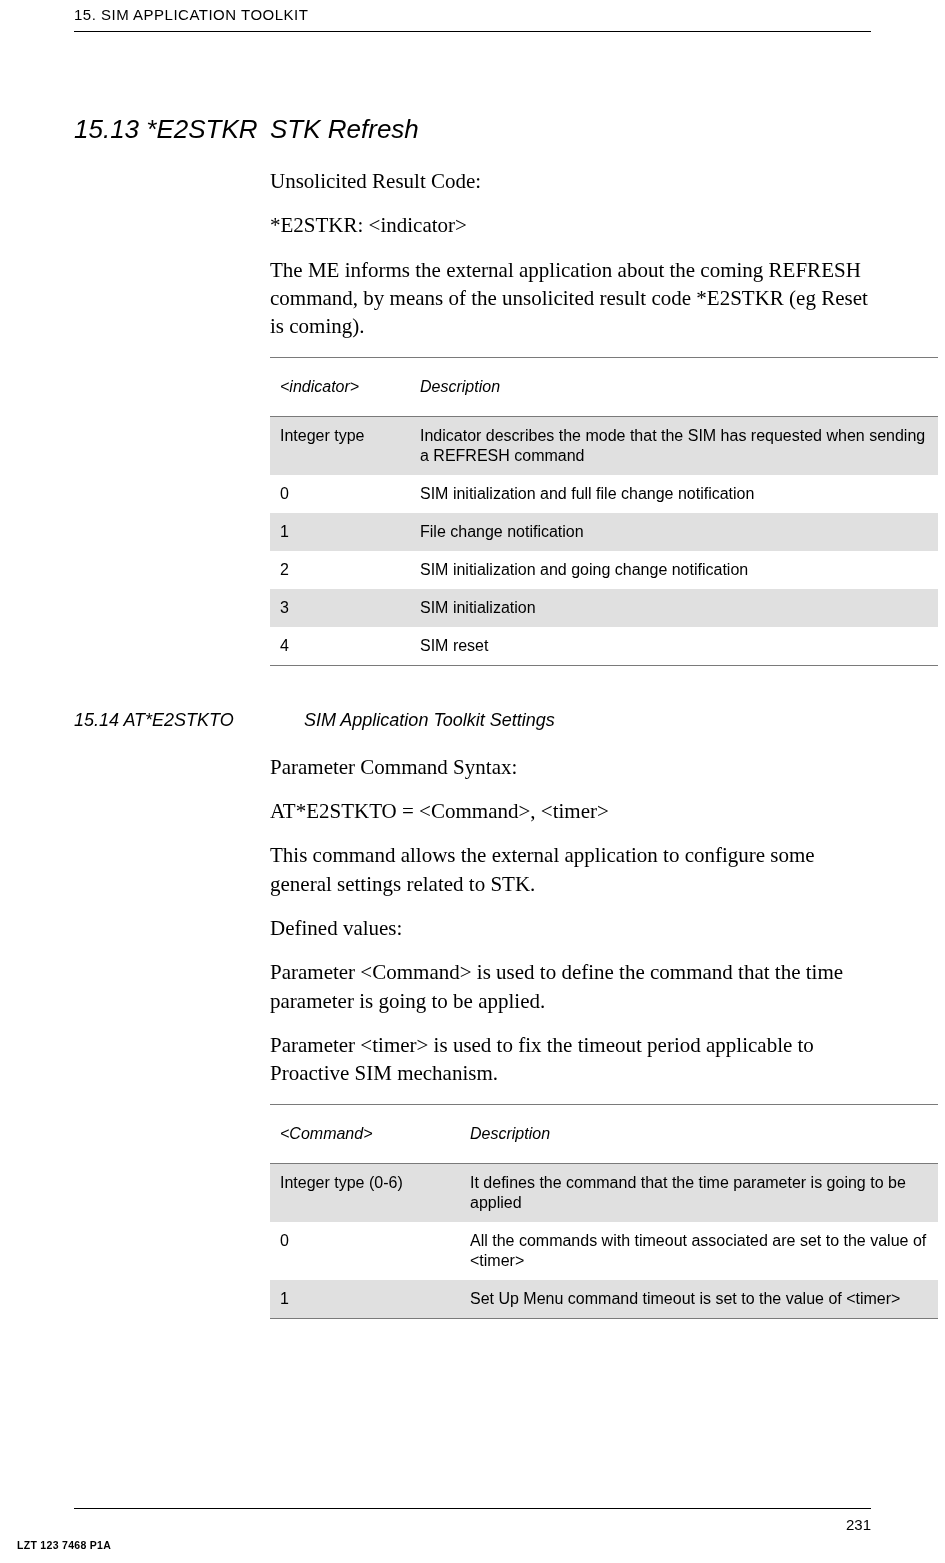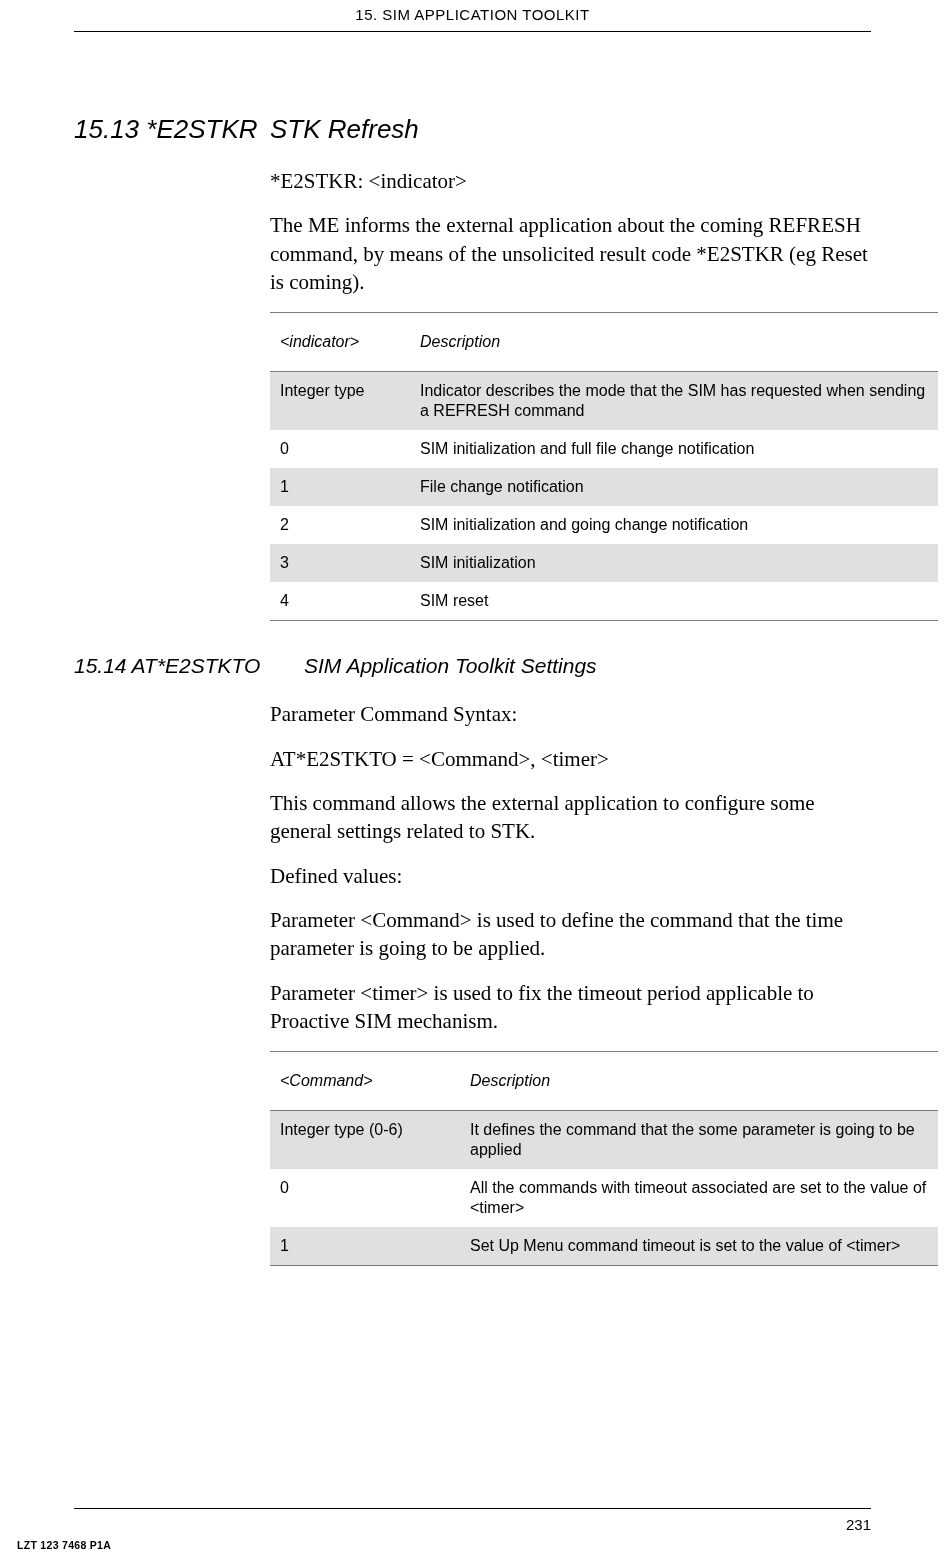--- a/index.html
+++ b/index.html
@@ -7,21 +7,20 @@
       width: 945px;
       height: 1563px;
       background: white;
       font-family: Georgia, 'Times New Roman', serif;
       position: relative;
     }
     .page {
       padding: 0 74px;
     }
     .header {
-      text-align: center;
       font-family: 'Century Gothic', 'Futura', Arial, sans-serif;
       font-size: 15px;
       letter-spacing: 0.5px;
       padding-top: 6px;
       padding-bottom: 8px;
       border-bottom: 1px solid #000;
     }
     .content {
       padding-left: 0;
     }
@@ -29,23 +28,23 @@
       font-family: 'Century Gothic', 'Futura', Arial, sans-serif;
       font-style: italic;
       font-size: 26px;
       font-weight: normal;
       margin-top: 82px;
       margin-bottom: 22px;
     }
     .section-heading-2 {
       font-family: 'Century Gothic', 'Futura', Arial, sans-serif;
       font-style: italic;
-      font-size: 21px;
+      font-size: 18px;
       font-weight: normal;
-      margin-top: 33px;
+      margin-top: 44px;
       margin-bottom: 22px;
     }
     .num-part { display: inline-block; width: 196px; }
     .num-part-2 { display: inline-block; width: 230px; }
     .body-text {
       margin-left: 196px;
       font-size: 21px;
       line-height: 1.35;
       margin-bottom: 16px;
     }
@@ -102,20 +101,21 @@
 <body>
 
 <div class="page">
   <div class="header">15. SIM APPLICATION TOOLKIT</div>
 
   <div class="content">
     <h2 class="section-heading">
       <span class="num-part">15.13 *E2STKR</span><span>STK Refresh</span>
     </h2>
 
+    <p class="body-text">Unsolicited Result Code:</p>
     <p class="body-text">*E2STKR: &lt;indicator&gt;</p>
     <p class="body-text">The ME informs the external application about the coming REFRESH command, by means of the unsolicited result code *E2STKR (eg Reset is coming).</p>
 
     <table class="table">
       <tbody>
           <tr>
         <th class="col1">&lt;indicator&gt;</th>
         <th>Description</th>
       </tr>
       <tr class="shaded">
@@ -157,21 +157,21 @@
     <p class="body-text">Parameter &lt;timer&gt; is used to fix the timeout period applicable to Proactive SIM mechanism.</p>
 
     <table class="table table2">
       <tbody>
           <tr>
         <th class="col1">&lt;Command&gt;</th>
         <th>Description</th>
       </tr>
       <tr class="shaded">
         <td class="col1">Integer type (0-6)</td>
-        <td>It defines the command that the some parameter is going to be applied</td>
+        <td>It defines the command that the time parameter is going to be applied</td>
       </tr>
       <tr>
         <td class="col1">0</td>
         <td>All the commands with timeout associated are set to the value of &lt;timer&gt;</td>
       </tr>
       <tr class="shaded last">
         <td class="col1">1</td>
         <td>Set Up Menu command timeout is set to the value of &lt;timer&gt;</td>
       </tr>
     </tbody>

